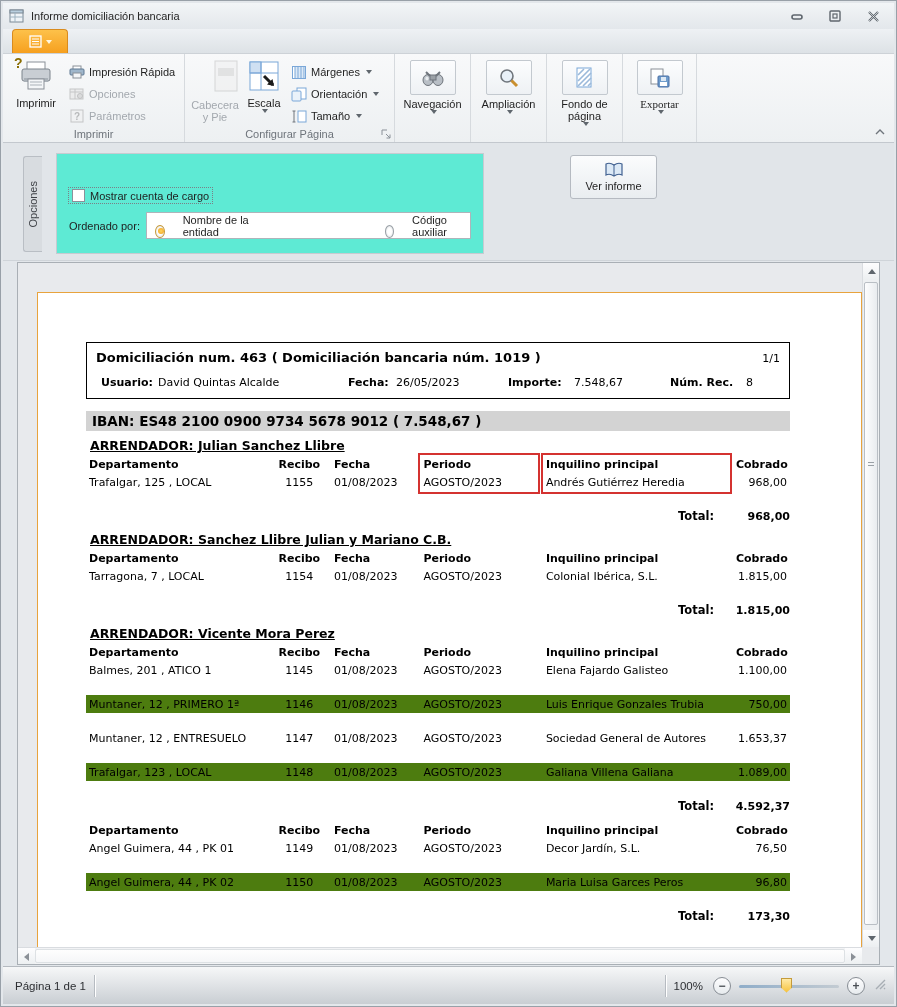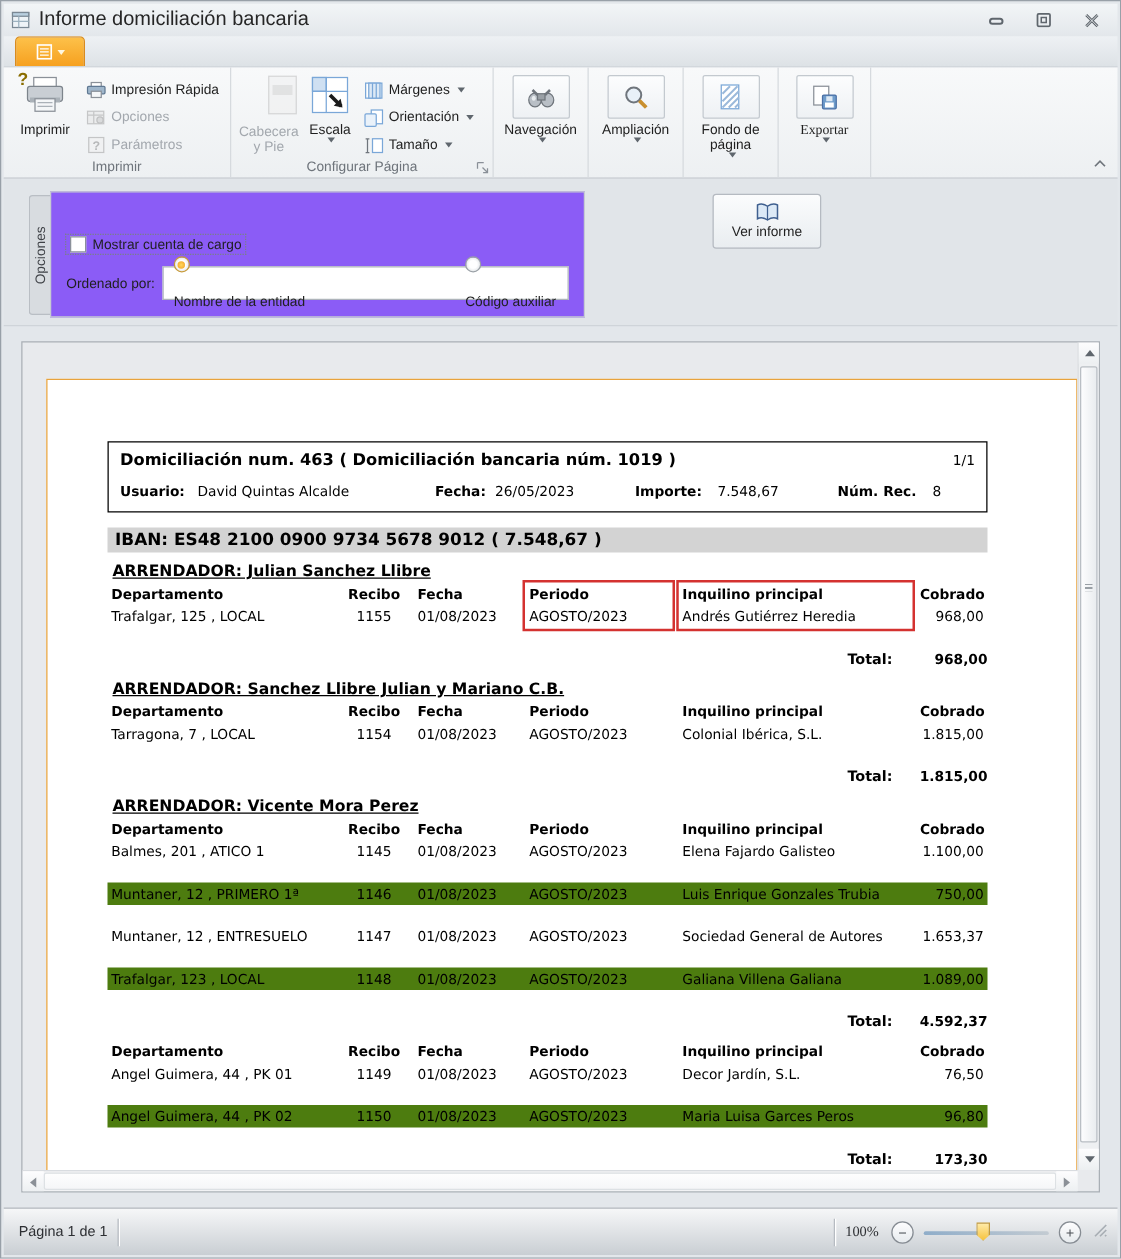--- a/index.html
+++ b/index.html
@@ -6,21 +6,21 @@
   html,body { width:897px; height:1007px; }
   body { font-family:"Liberation Sans", sans-serif; font-size:11px; color:#1f1f1f; background:#fff; }
 
   .window { width:897px; height:1007px; border:1px solid #98a0a8; background:#e3e7eb;
             padding:2px; display:flex; flex-direction:column; }
 
   
   .titlebar { height:26px; display:flex; align-items:center; padding:0 6px;
               background:linear-gradient(#f2f5f7,#e3e7eb); }
   .titlebar .appicon { width:16px; height:16px; margin-right:6px; }
-  .titlebar .title { font-size:16px; color:#262626; flex:1; }
+  .titlebar .title { font-size:11px; color:#262626; flex:1; }
   .winbtn { width:30px; height:18px; display:flex; align-items:center; justify-content:center; margin-left:8px; }
 
   
   .tabrow { height:25px; display:flex; align-items:flex-end;
             background:linear-gradient(#eef1f4,#dde2e6); border-bottom:1px solid #cdd2d7; }
   .apptab { width:56px; height:24px; margin-left:9px; border-radius:4px 4px 0 0;
             background:linear-gradient(#fdc14a,#f6a01f); border:1px solid #d98b1e; border-bottom:none;
             display:flex; align-items:center; justify-content:center; gap:3px; box-shadow:inset 0 1px 0 #ffe early; }
   .apptab .tabarrow { width:0; height:0; border-left:3px solid transparent; border-right:3px solid transparent; border-top:4px solid #fff7e0; }
 
@@ -41,38 +41,38 @@
               background:linear-gradient(#fcfdfe,#eef1f4); display:flex; align-items:center; justify-content:center; }
   .launcher { position:absolute; right:2px; bottom:2px; width:12px; height:12px; }
   .ribbon-collapse { position:absolute; right:8px; bottom:4px; }
 
   
   .optstrip { height:118px; background:#e1e5e9; position:relative; border-bottom:1px solid #cfd4d9; }
   .opt-tab { position:absolute; left:20px; top:13px; width:19px; height:96px; background:#d8dce0;
              border:1px solid #b9bec4; border-right:none; border-radius:3px 0 0 3px;
              display:flex; align-items:center; justify-content:center; }
   .opt-tab span { writing-mode:vertical-rl; transform:rotate(180deg); font-size:11px; color:#3f4247; }
-  .opt-box { position:absolute; left:37px; top:10px; width:428px; height:101px; background:#8b5cf6;
+  .opt-box { position:absolute; left:53px; top:10px; width:428px; height:101px; background:#5eead4;
              border:1px solid #c6cbd1; padding:8px 12px; }
   .chkrow { margin-top:26px; display:inline-flex; align-items:center; gap:5px; outline:1px dotted #7a8087; padding:1px 3px; }
   .checkbox { width:13px; height:13px; background:#fff; border:1px solid #8b919a; }
   .sortrow { margin-top:8px; display:flex; align-items:center; gap:6px; }
   .sortbox { flex:1; height:27px; background:#fff; border:1px solid #aeb4ba; display:flex; align-items:center; padding:0 8px; gap:8px; }
   .radio { width:13px; height:13px; border-radius:50%; background:radial-gradient(#fff 40%,#cfd4d9); border:1px solid #9aa0a6; position:relative; }
   .radio.sel { border-color:#c79a3a; }
   .radio.sel::after { content:""; position:absolute; left:2.5px; top:2.5px; width:6px; height:6px; border-radius:50%;
                       background:radial-gradient(#ffd75e,#f09d1d); }
-  .radio-opt { display:flex; align-items:flex-start; gap:18px;flex-direction:column; }
+  .radio-opt { display:flex; align-items:flex-end; gap:18px; }
   .radio-opt:nth-child(2){ margin-left:120px; }
   .verinforme { position:absolute; left:567px; top:12px; width:87px; height:44px;
                 border:1px solid #b5bac1; border-radius:3px; background:linear-gradient(#fbfcfd,#e9edf0);
                 display:flex; flex-direction:column; align-items:center; justify-content:center; gap:2px; }
 
   
-  .preview { flex:1; margin:12px 14px; background:#e8eaed; border:1px solid #a9afb5; position:relative; overflow:hidden; }
+  .preview { flex:1; margin:1px 14px; background:#e8eaed; border:1px solid #a9afb5; position:relative; overflow:hidden; }
   .pageclip { position:absolute; left:0; top:0; right:17px; bottom:17px; overflow:hidden; }
   .page { position:absolute; left:19px; top:29px; right:0px; height:1200px; background:#fff; border:1px solid #e8a33d; }
   .doc { margin:49px 0 0 48px; width:704px; font-family:"DejaVu Sans", sans-serif; color:#000; }
 
   .dochead { border:1px solid #000; padding:7px 9px 9px 9px; }
   .dochead .trow1 { display:flex; align-items:baseline; }
   .doctitle { font-weight:bold; font-size:13px; flex:1; }
   .pageind { font-size:11px; }
   .fieldrow { display:flex; margin-top:11px; font-size:11px; }
   .fl { font-weight:bold; }
@@ -112,21 +112,21 @@
   .vthumb .grip { position:absolute; left:3px; right:3px; top:calc(28%); height:6px;
             background:repeating-linear-gradient(#9aa0a6 0 1px, transparent 1px 3px); }
   .vscroll .sbtn.down { position:absolute; bottom:0; }
   .hthumb { flex:1; margin:1px 0; background:linear-gradient(#fefefe,#f5f6f8); border:1px solid #dde1e4; border-radius:2px; }
 
   
   .statusbar { height:38px; background:linear-gradient(#f6f7f8,#c9ced3); border-top:1px solid #b5bac0;
                display:flex; align-items:center; padding:0 8px; }
   .sb-sep { width:1px; height:22px; background:#b6bbc1; box-shadow:1px 0 0 #fff; margin:0 8px; }
   .sb-page { font-size:11.5px; color:#2d2f33; padding-left:4px; }
-  .sb-right { margin-left:auto; display:flex; align-items:center;font-family:Liberation Serif, serif; }
+  .sb-right { margin-left:auto; display:flex; align-items:center; }
   .zoomlabel { font-size:11.5px; color:#2d2f33; margin-right:10px; }
   .roundbtn { width:18px; height:18px; border-radius:50%; border:1px solid #878d94;
               background:linear-gradient(#fdfdfe,#e7ebee); display:flex; align-items:center; justify-content:center;
               font-size:12px; font-weight:bold; color:#4c5157; line-height:1; }
   .slider { width:100px; height:16px; position:relative; margin:0 8px; }
   .slider .track { position:absolute; top:7px; left:0; right:0; height:3px; border-radius:2px;
                    background:linear-gradient(90deg,#8fadc9,#c3cbd2); }
   .slider .thumb { position:absolute; left:42px; top:0; width:11px; height:15px;
                    background:linear-gradient(#ffeaa6,#f6c33f); border:1px solid #c49b3c;
                    clip-path:polygon(0 0,100% 0,100% 68%,50% 100%,0 68%); }
@@ -397,21 +397,21 @@
     <div class="pageclip">
       <div class="page">
         <div class="doc">
 
           <div class="dochead">
             <div class="trow1">
               <span class="doctitle">Domiciliación num. 463 ( Domiciliación bancaria núm. 1019 )</span>
               <span class="pageind">1/1</span>
             </div>
             <div class="fieldrow">
-              <span class="fl" style="width:62px;">Usuario:</span>
+              <span class="fl" style="width:62px;text-align:center;">Usuario:</span>
               <span style="width:190px;">David Quintas Alcalde</span>
               <span class="fl" style="width:48px;">Fecha:</span>
               <span style="width:112px;">26/05/2023</span>
               <span class="fl" style="width:66px;">Importe:</span>
               <span style="width:96px;">7.548,67</span>
               <span class="fl" style="width:76px;">Núm. Rec.</span>
               <span>8</span>
             </div>
           </div>
 

